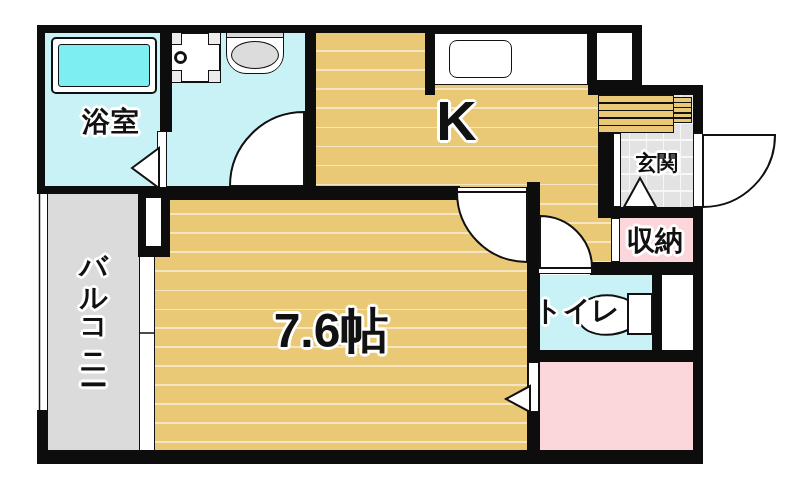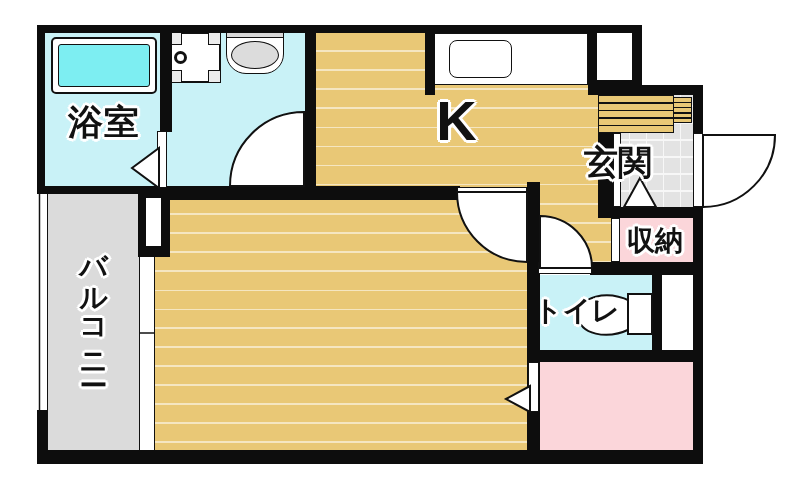--- a/index.html
+++ b/index.html
@@ -108,20 +108,21 @@
     <path d="M 703,135 L 775,135 A 72,72 0 0 1 703,207 Z" fill="#ffffff" stroke="#111" stroke-width="2"></path>
     <path d="M 132,168 L 159,148 L 159,188 Z" fill="#ffffff" stroke="#111" stroke-width="2"></path>
     <path d="M 506,399 L 530,386 L 530,412 Z" fill="#ffffff" stroke="#111" stroke-width="2"></path>
     <path d="M 640,178 L 624,207 L 656,207 Z" fill="#ffffff" stroke="#111" stroke-width="2"></path>
     <path d="M 630,301 C 607,290 579,296 578,315 C 579,335 607,340 630,329 Z" fill="#ffffff" stroke="#111" stroke-width="2"></path>
     <rect x="628" y="294" width="24" height="40" fill="#ffffff" stroke="#111" stroke-width="2"></rect>
     <line x1="139" y1="333" x2="155" y2="333" stroke="#111" stroke-width="1.5"></line>
     <line x1="39.5" y1="194" x2="39.5" y2="411" stroke="#111" stroke-width="1.5"></line>
   </svg>
 
-  <div class="lbl" style="left:104px;top:122px;font-size:35px;">浴室</div>
+  <div class="lbl" style="left:111px;top:122px;font-size:28px;">浴室</div>
   <div class="lbl" style="left:457px;top:120px;font-size:56px;">K</div>
-  <div class="lbl" style="left:618px;top:163px;font-size:34px;letter-spacing:0;">玄関</div>
+  <div class="lbl" style="left:657px;top:163px;font-size:21px;letter-spacing:0;">玄関</div>
   <div class="lbl" style="left:577px;top:311px;font-size:28px;letter-spacing:0;">トイレ</div>
   <div class="lbl" style="left:655px;top:241px;font-size:28px;letter-spacing:0;">収納</div>
+  <div class="lbl" style="left:331px;top:331px;font-size:48px;letter-spacing:0;">7.6帖</div>
   <div class="lbl" style="left:93px;top:303px;font-size:28px;writing-mode:vertical-rl;letter-spacing:2px;">バルコニー</div>
 
 </div>
 
 </body></html>

